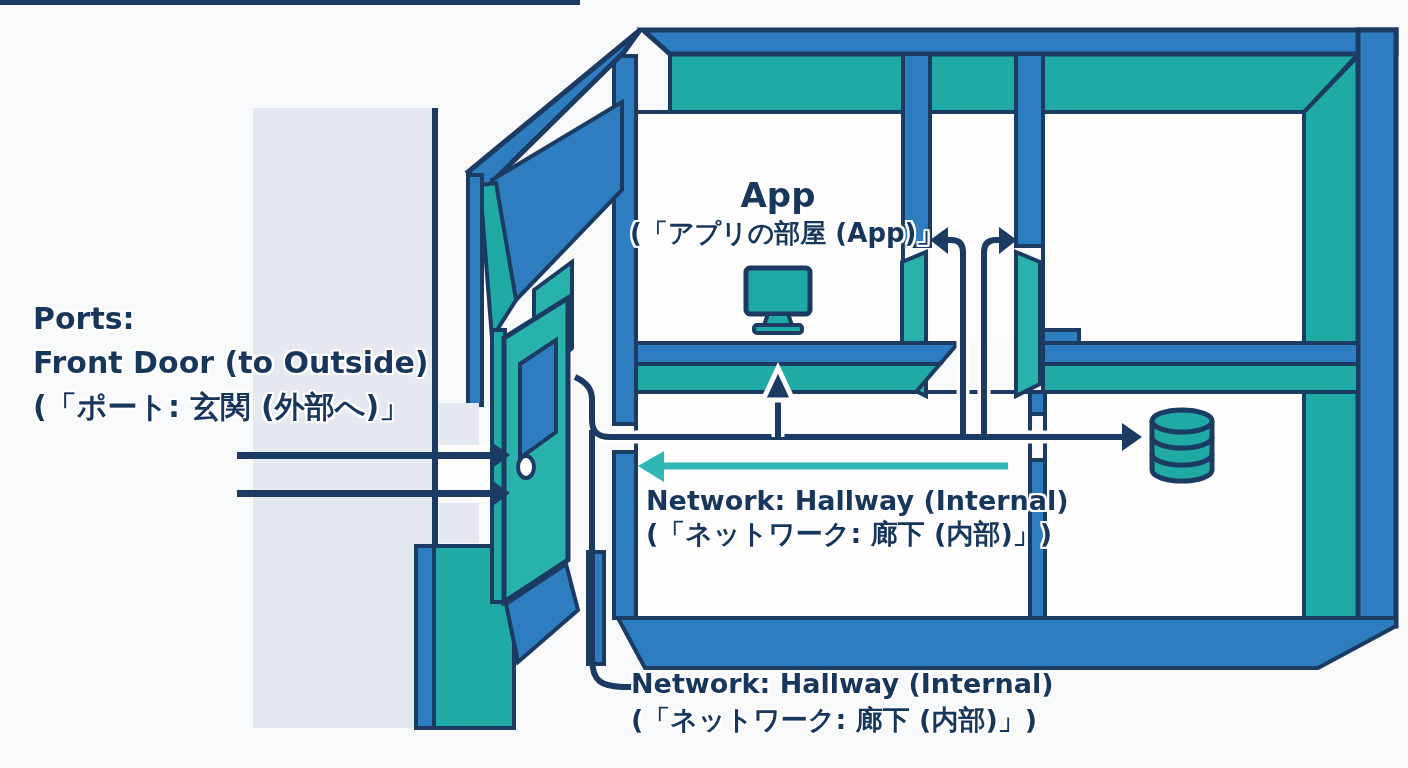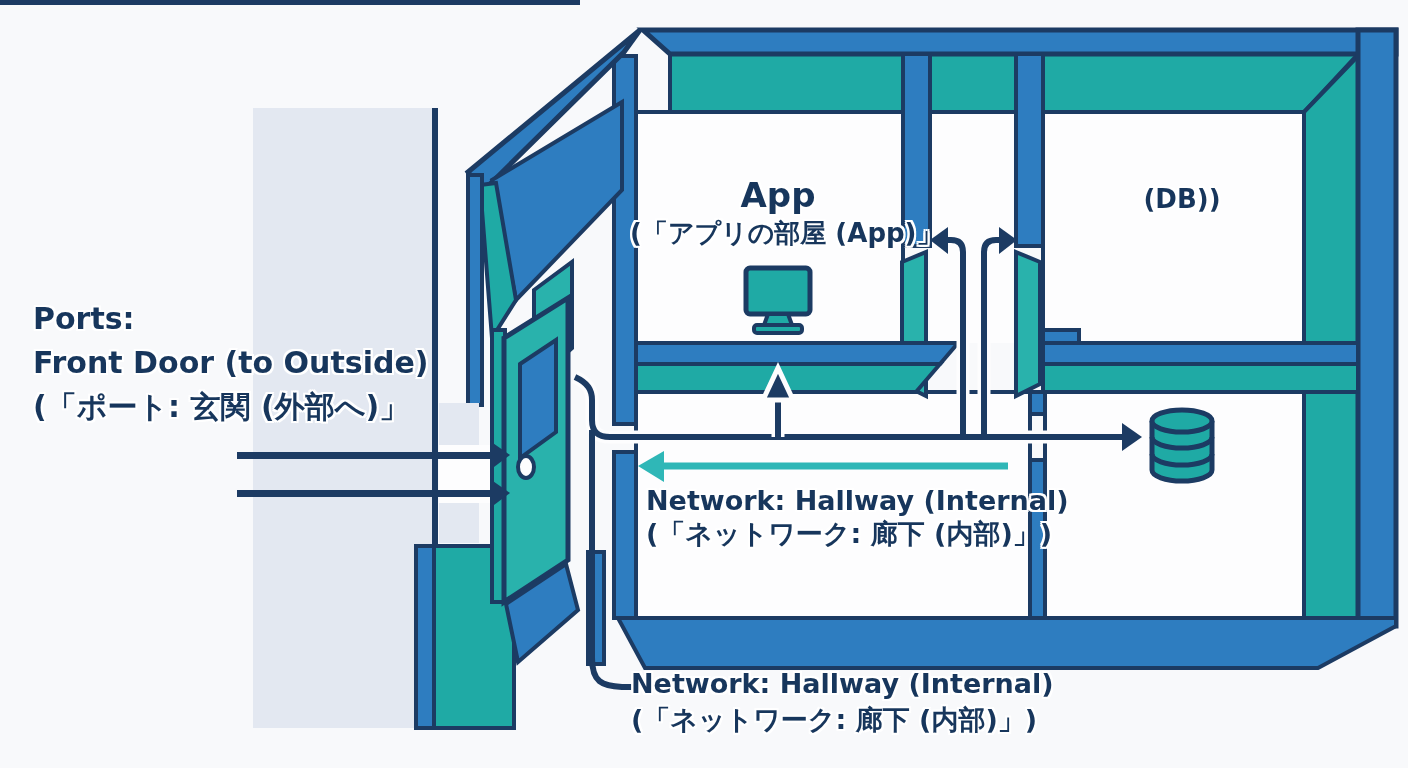--- a/index.html
+++ b/index.html
@@ -148,21 +148,20 @@
     <div>Front Door (to Outside)</div>
     <div>(「ポート: 玄関 (外部へ)」</div>
   </div>
 
   <div class="lbl app">
     <div class="room-title">App</div>
     <div class="room-sub">(「アプリの部屋 (App)」</div>
   </div>
 
   <div class="lbl db">
-    <div class="room-sub">(DB))</div>
   </div>
 
   <div class="lbl hallway">
     <div>Network: Hallway (Internal)</div>
     <div>(「ネットワーク: 廊下 (内部)」)</div>
   </div>
 
   <div class="lbl callout">
     <div>Network: Hallway (Internal)</div>
     <div>(「ネットワーク: 廊下 (内部)」)</div>

